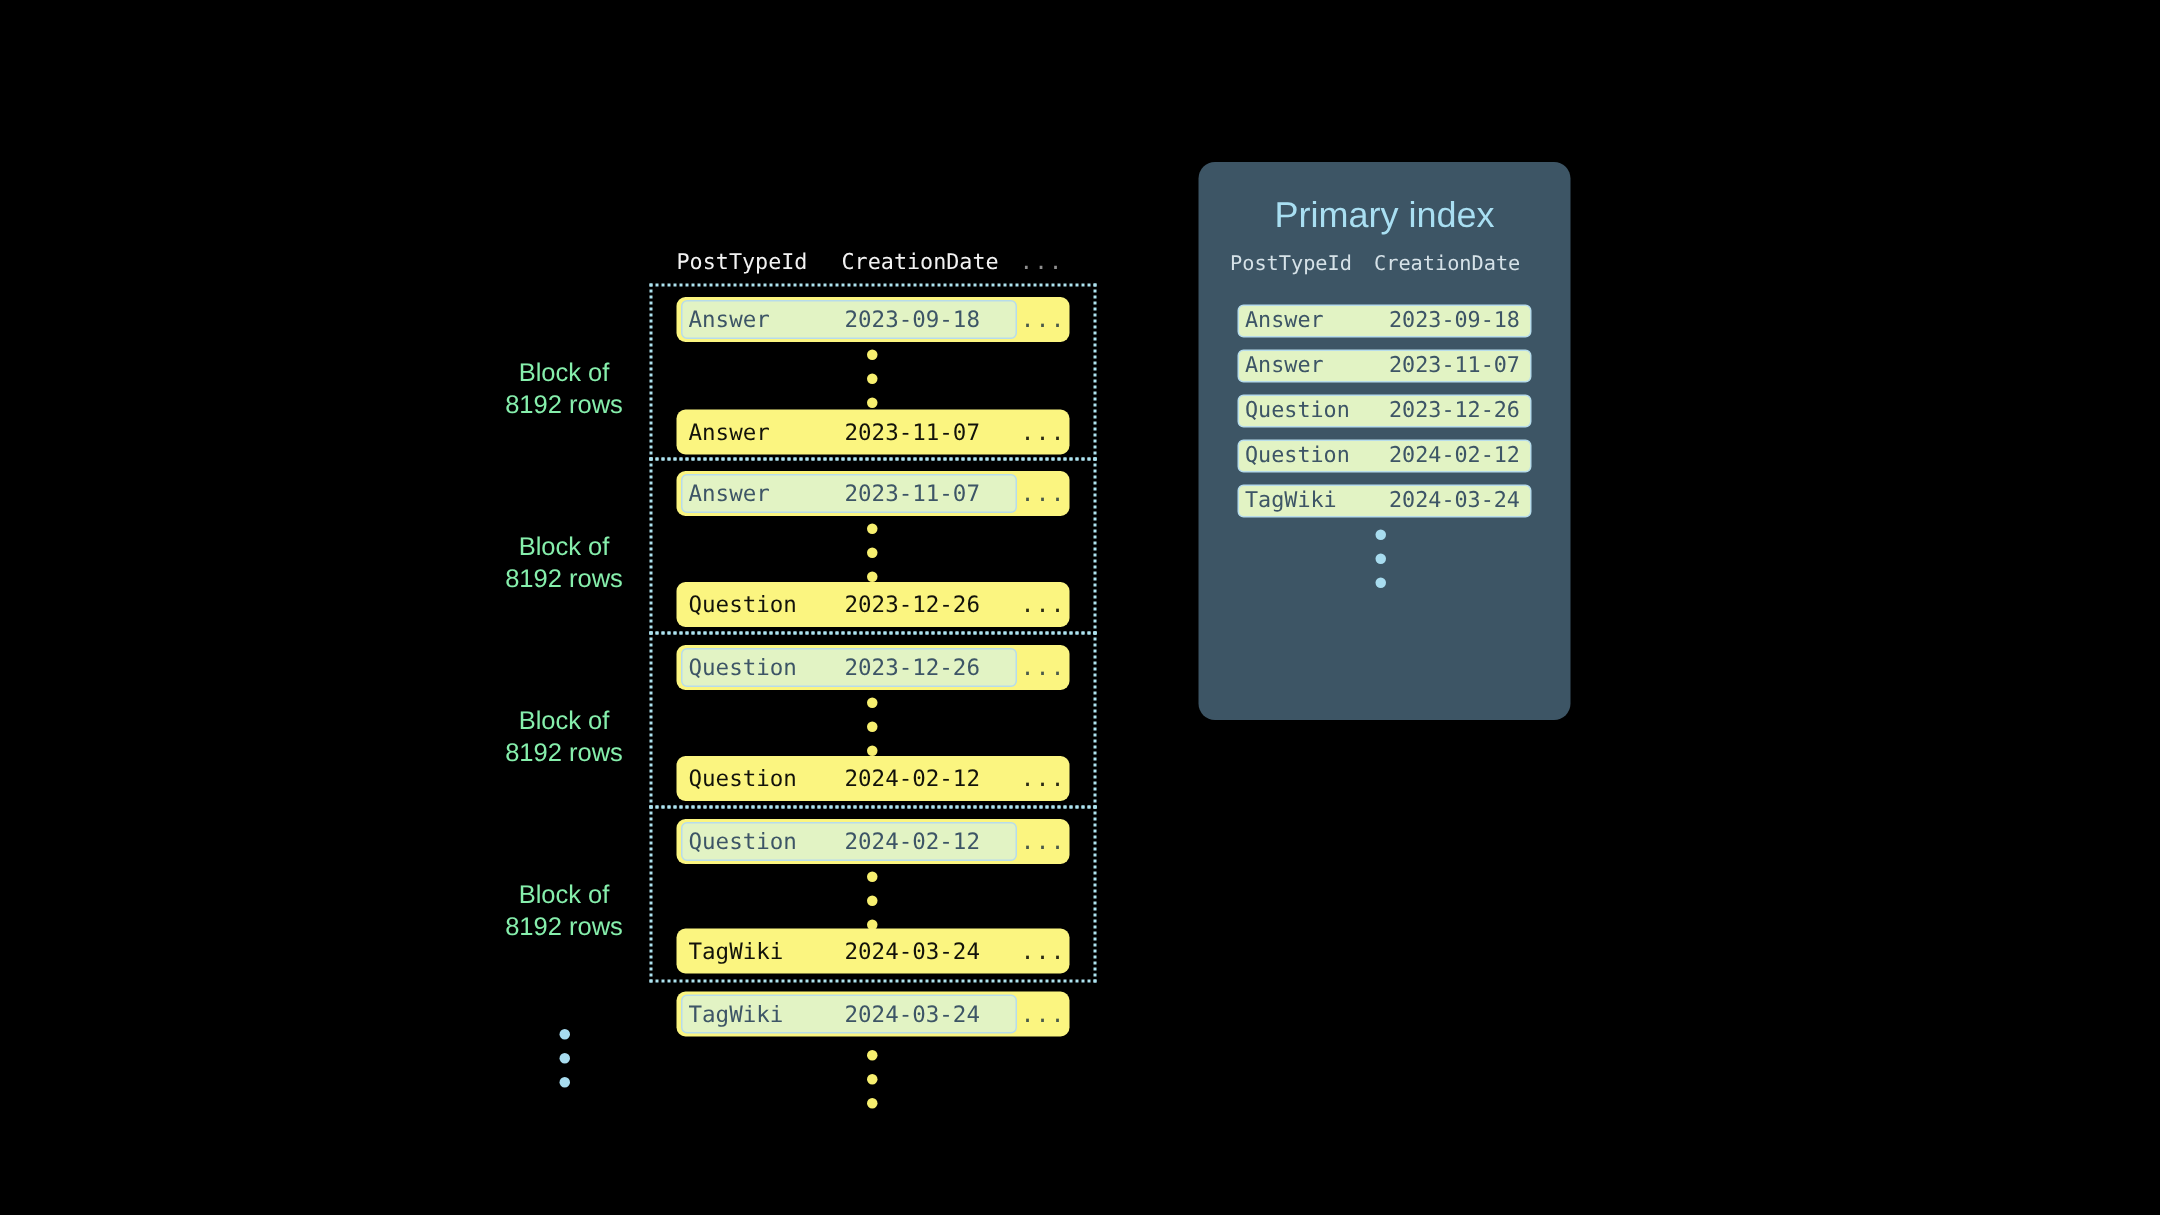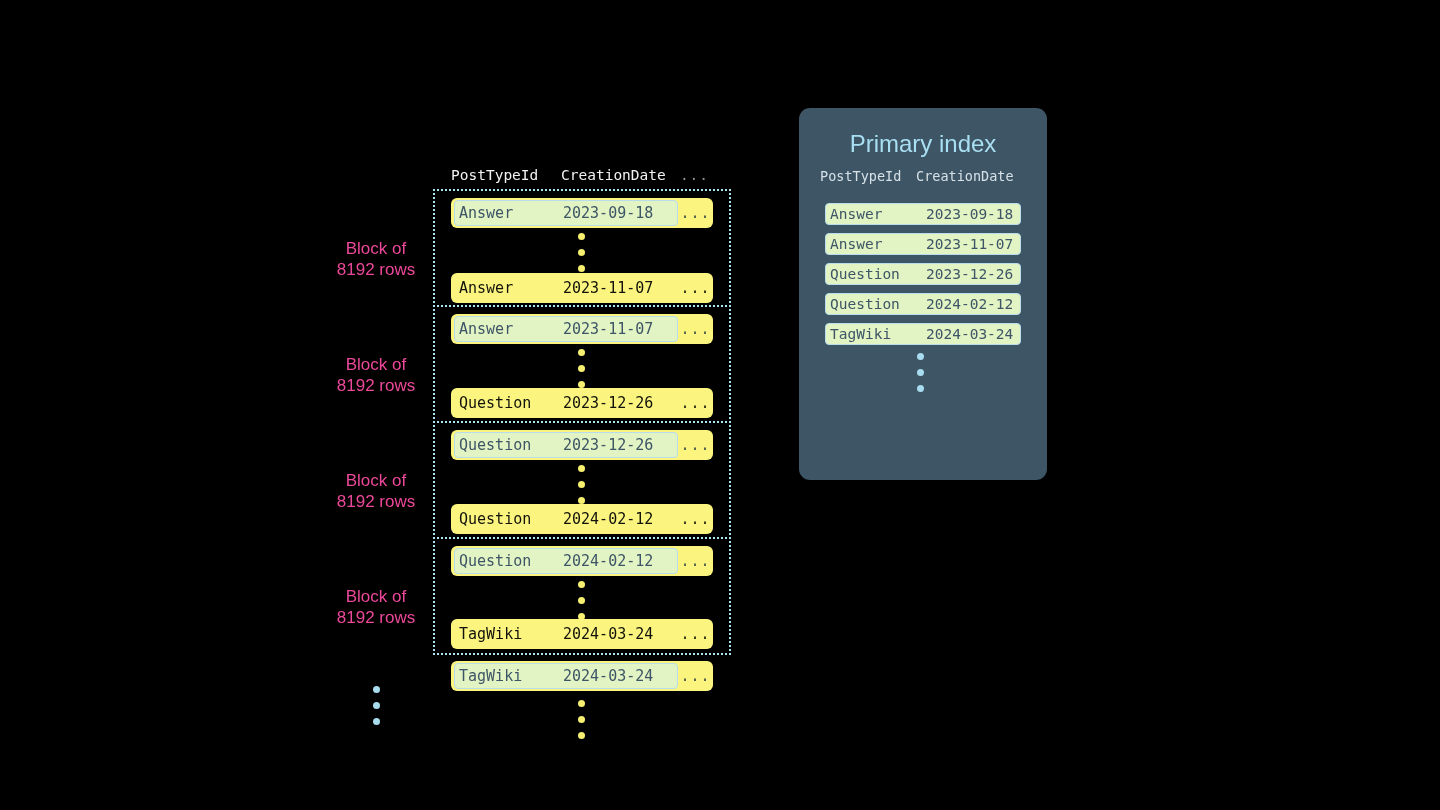--- a/index.html
+++ b/index.html
@@ -32,21 +32,21 @@
   
   .block{
     position:absolute;
     left:433px;width:298px;
     border:2px dotted #aee3f0;
     box-sizing:border-box;
   }
   .block-label{
     position:absolute;
     width:140px;text-align:center;
-    font-size:17px;line-height:21px;color:#ec4899;
+    font-size:17px;line-height:21px;color:#86efac;
   }
 
   
   .row{
     position:absolute;left:451px;width:262px;height:30px;
     background:#fbf580;border-radius:6px;
     display:flex;align-items:center;
     font-family:"DejaVu Sans Mono","Liberation Mono",monospace;
     font-size:15px;
     box-sizing:border-box;

